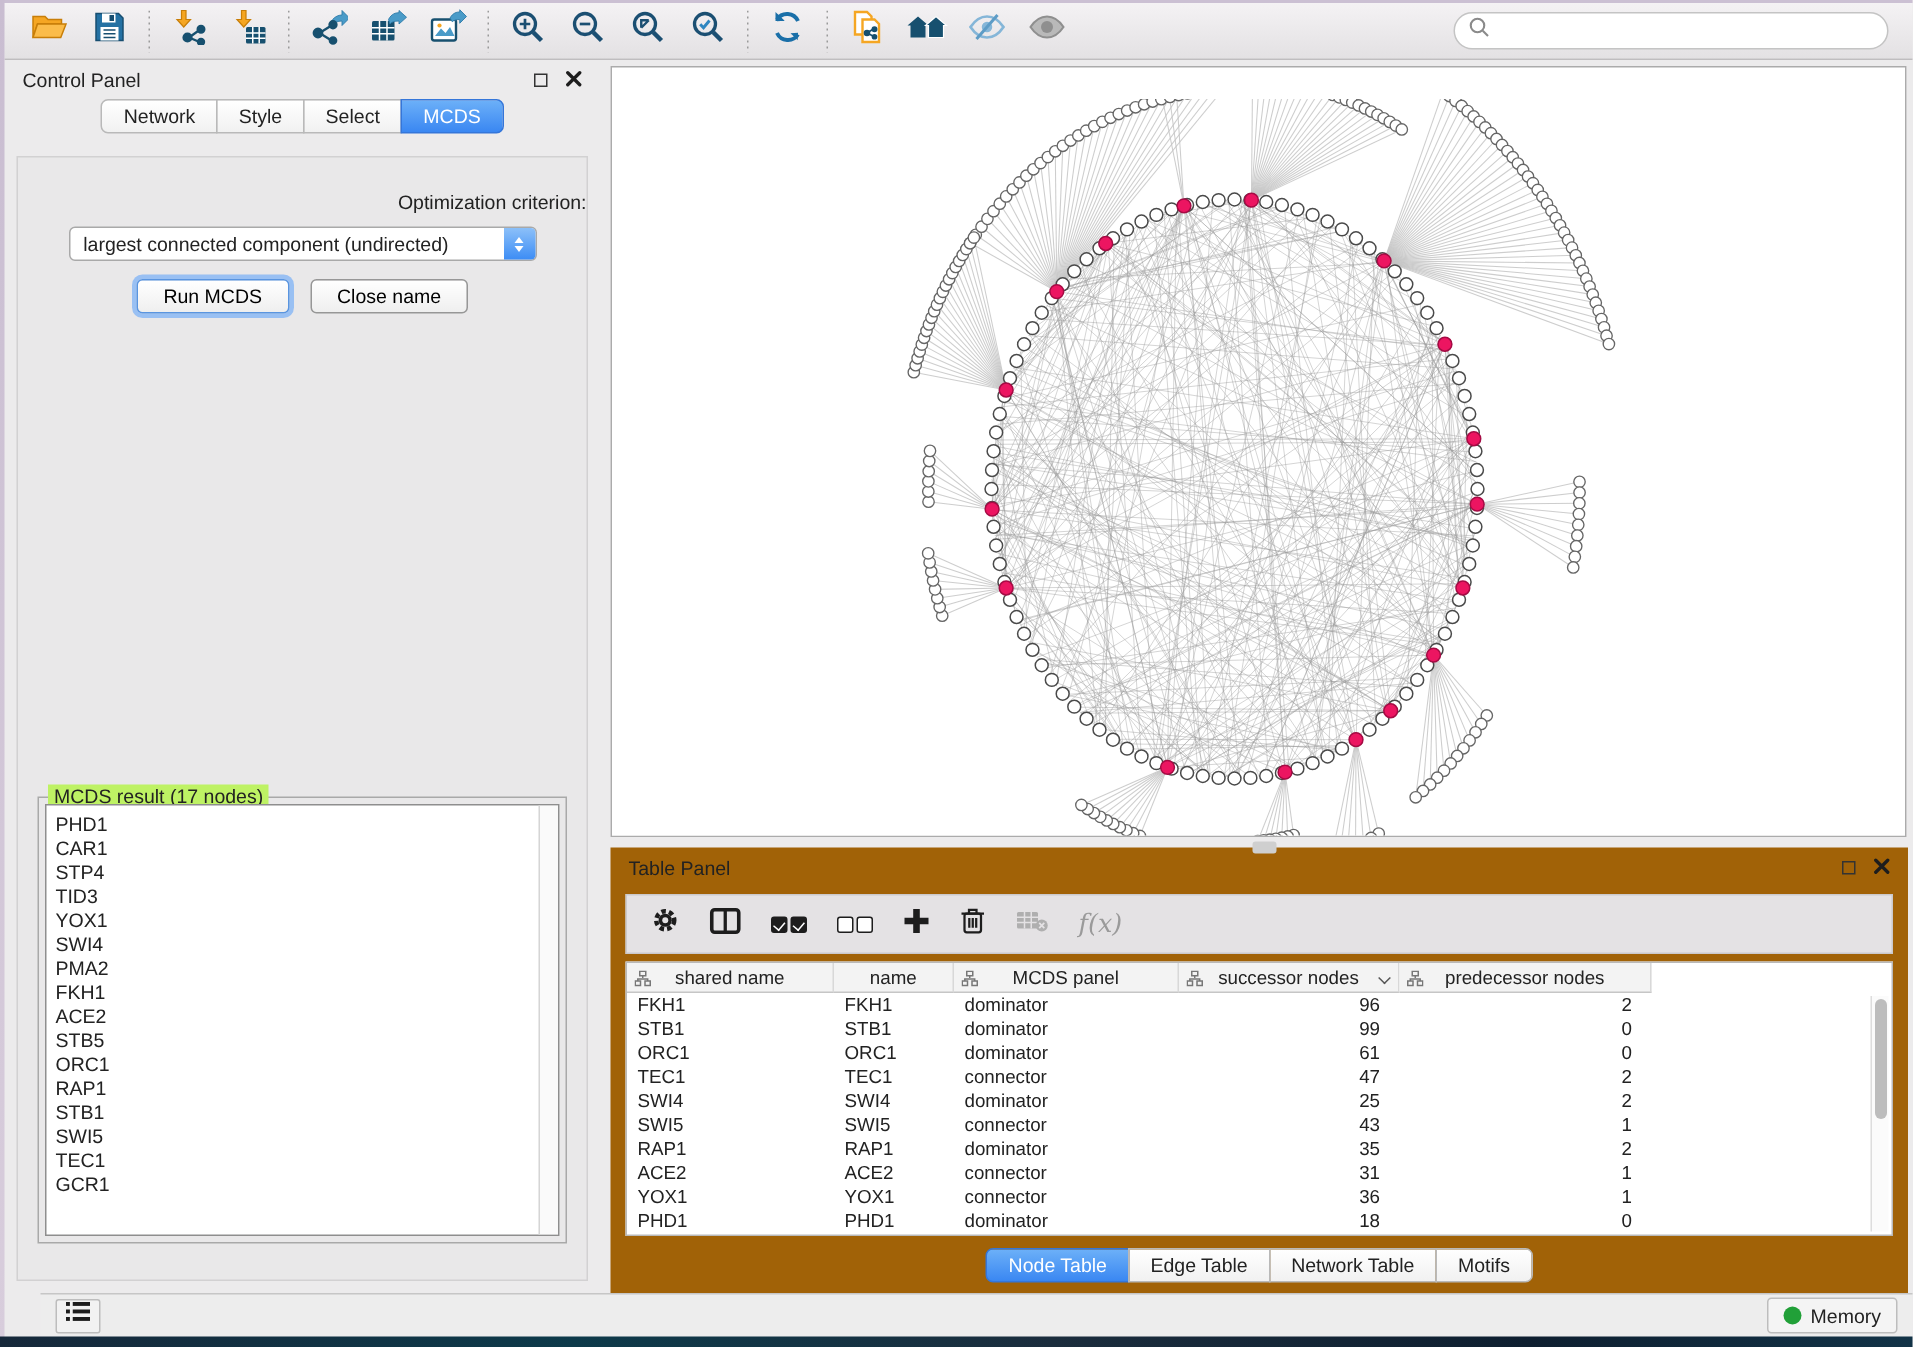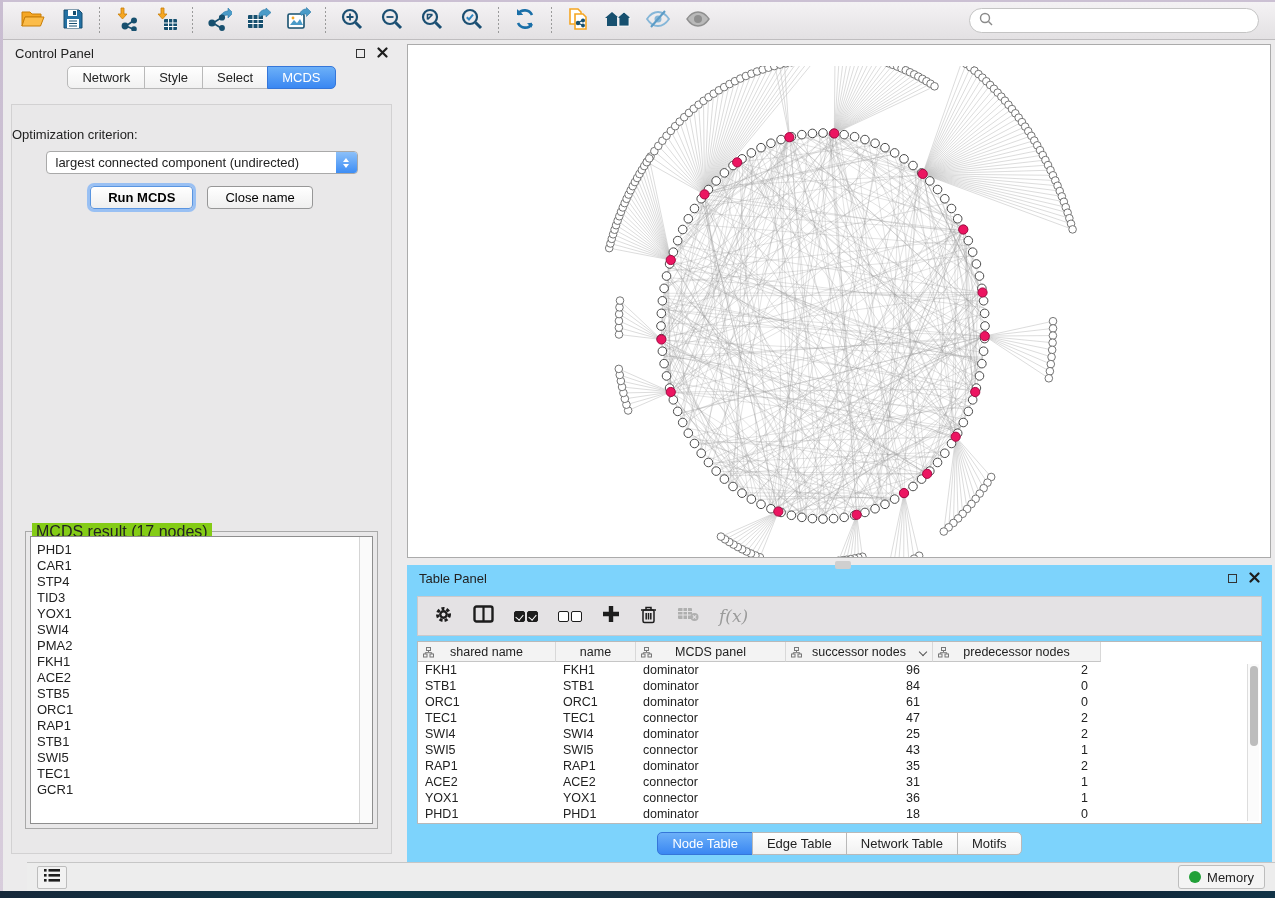--- a/index.html
+++ b/index.html
@@ -32,52 +32,52 @@
 
   .seg-tabs { display:flex; justify-content:center; }
   .seg-tab { font-size:13px; padding:3px 14px; background:linear-gradient(#FFFFFF,#F1F1F1);
     border:1px solid #B9B9B9; margin-left:-1px; color:#222; white-space:nowrap; }
   .seg-tab:first-child { border-radius:5px 0 0 5px; margin-left:0; }
   .seg-tab:last-child { border-radius:0 5px 5px 0; }
   .seg-tab.active { background:linear-gradient(#6CB0F8,#3A87F2); border-color:#3576D9; color:#fff; }
 
   .cp-content { position:absolute; top:64px; left:8px; right:8px; bottom:8px;
     background:#E9E8E9; border:1px solid #D2D1D2; }
-  .opt-label { text-align:left; font-size:13px; margin-top:22px; }
+  .opt-label { text-align:right; font-size:13px; margin-top:22px; }
   .select-box { width:312px; height:23px; margin:9px auto 0; background:#fff; border:1px solid #A9A9A9;
     border-radius:4px; position:relative; font-size:13px; line-height:21px; padding-left:9px; }
   .select-stepper { position:absolute; right:0; top:0; bottom:0; width:21px;
     background:linear-gradient(#8CC0F9,#3D8DF5); border-radius:0 3px 3px 0;
     display:flex; flex-direction:column; align-items:center; justify-content:center; gap:2px; }
   .tri-up { width:0; height:0; border-left:3.5px solid transparent; border-right:3.5px solid transparent; border-bottom:4.5px solid #fff; }
   .tri-down { width:0; height:0; border-left:3.5px solid transparent; border-right:3.5px solid transparent; border-top:4.5px solid #fff; }
   .btn-row { display:flex; justify-content:center; gap:14px; margin-top:12px; }
   .push-btn { height:23px; padding:0 17px; font-size:13px; background:linear-gradient(#FFFFFF,#EFEFEF);
     border:1px solid #979797; border-radius:4px; }
-  .push-btn.focused { box-shadow:0 0 0 3px rgba(100,165,250,.6); border-color:#5A95E0;font-weight:bold; }
+  .push-btn.focused { box-shadow:0 0 0 3px rgba(100,165,250,.6); border-color:#5A95E0; }
 
   .mcds-fieldset { position:absolute; left:13px; right:13px; top:426px; bottom:24px;
     border:1px solid #A9A9A9; }
-  .mcds-legend { position:absolute; top:-9px; left:6px; background:#84cc16; padding:0 4px; font-size:16px; }
+  .mcds-legend { position:absolute; top:-9px; left:6px; background:#bef264; padding:0 4px; font-size:13px; }
   .mcds-listbox { position:absolute; inset:4px; background:#fff; border:1px solid #8E8E8E; overflow:hidden; }
   .mcds-scroll { position:absolute; top:0; bottom:0; right:0; width:13px; background:#FAFAFA; border-left:1px solid #D5D5D5; }
   .mcds-list { padding:5px 0 0 6px; font-size:13px; line-height:16px; list-style:none; }
 
   
   .network-panel { position:absolute; left:407px; top:44px; right:4px; height:514px;
     background:#fff; border:1px solid #ABABAB; }
   .net-titlebar { height:21px; background:linear-gradient(#F0F0F0,#DBDBDB); border-bottom:1px solid #B5B5B5;
     display:flex; align-items:center; padding:0 8px; position:relative; }
   .traffic { width:12px; height:12px; border-radius:50%; margin-right:8px; }
   .net-title { position:absolute; left:0; right:0; text-align:center; font-size:13px; color:#333; pointer-events:none; }
   .net-canvas { position:absolute; top:21px; left:0; right:0; bottom:0; background:#fff; overflow:hidden; }
   .splitter-handle { position:absolute; left:428px; bottom:-4px; width:16px; height:8px; background:#CFCFCF; border-radius:2px; z-index:5;}
 
   
-  .table-panel { position:absolute; left:407px; top:565px; right:3px; bottom:36px; background:#7dd3fc; }
+  .table-panel { position:absolute; left:407px; top:565px; right:3px; bottom:36px; background:#a16207; }
   .tp-toolbar { margin:5px 10px 0; height:40px; background:#E4E2E4; border:1px solid #CBC9CB;
     display:flex; align-items:center; gap:20px; padding:0 16px; }
   .tp-icon { display:flex; align-items:center; }
   .fx-label { font-family:"DejaVu Serif", serif; font-style:italic; font-size:17px; color:#9A9A9A; }
   .checkpair { display:flex; gap:2px; }
   .cbx { width:11px; height:11px; border:1.5px solid #1d1d1d; border-radius:2px; background:#fff; position:relative; }
   .cbx.checked { background:#1d1d1d; }
   .cbx.checked::after { content:""; position:absolute; left:2px; top:1px; width:4px; height:6px;
     border:solid #fff; border-width:0 1.5px 1.5px 0; transform:rotate(40deg); }
 
@@ -1303,21 +1303,21 @@
           <div class="td">FKH1</div>
           <div class="td">FKH1</div>
           <div class="td">dominator</div>
           <div class="td num">96</div>
           <div class="td num">2</div>
         </div>
         <div class="tr">
           <div class="td">STB1</div>
           <div class="td">STB1</div>
           <div class="td">dominator</div>
-          <div class="td num">84</div>
+          <div class="td num">99</div>
           <div class="td num">0</div>
         </div>
         <div class="tr">
           <div class="td">ORC1</div>
           <div class="td">ORC1</div>
           <div class="td">dominator</div>
           <div class="td num">61</div>
           <div class="td num">0</div>
         </div>
         <div class="tr">

